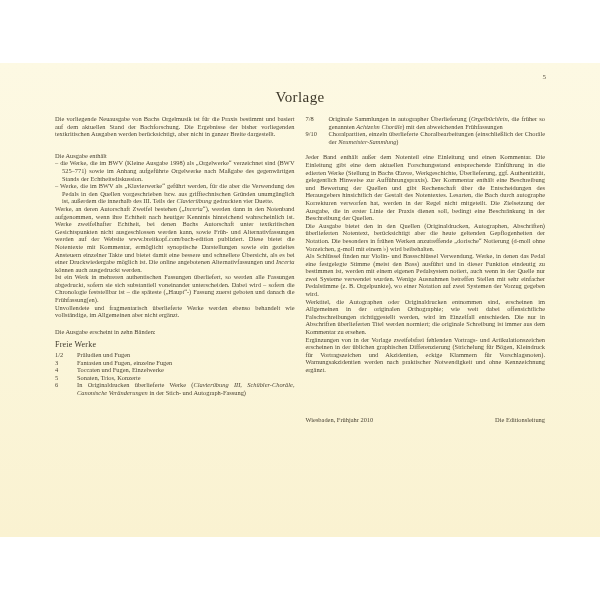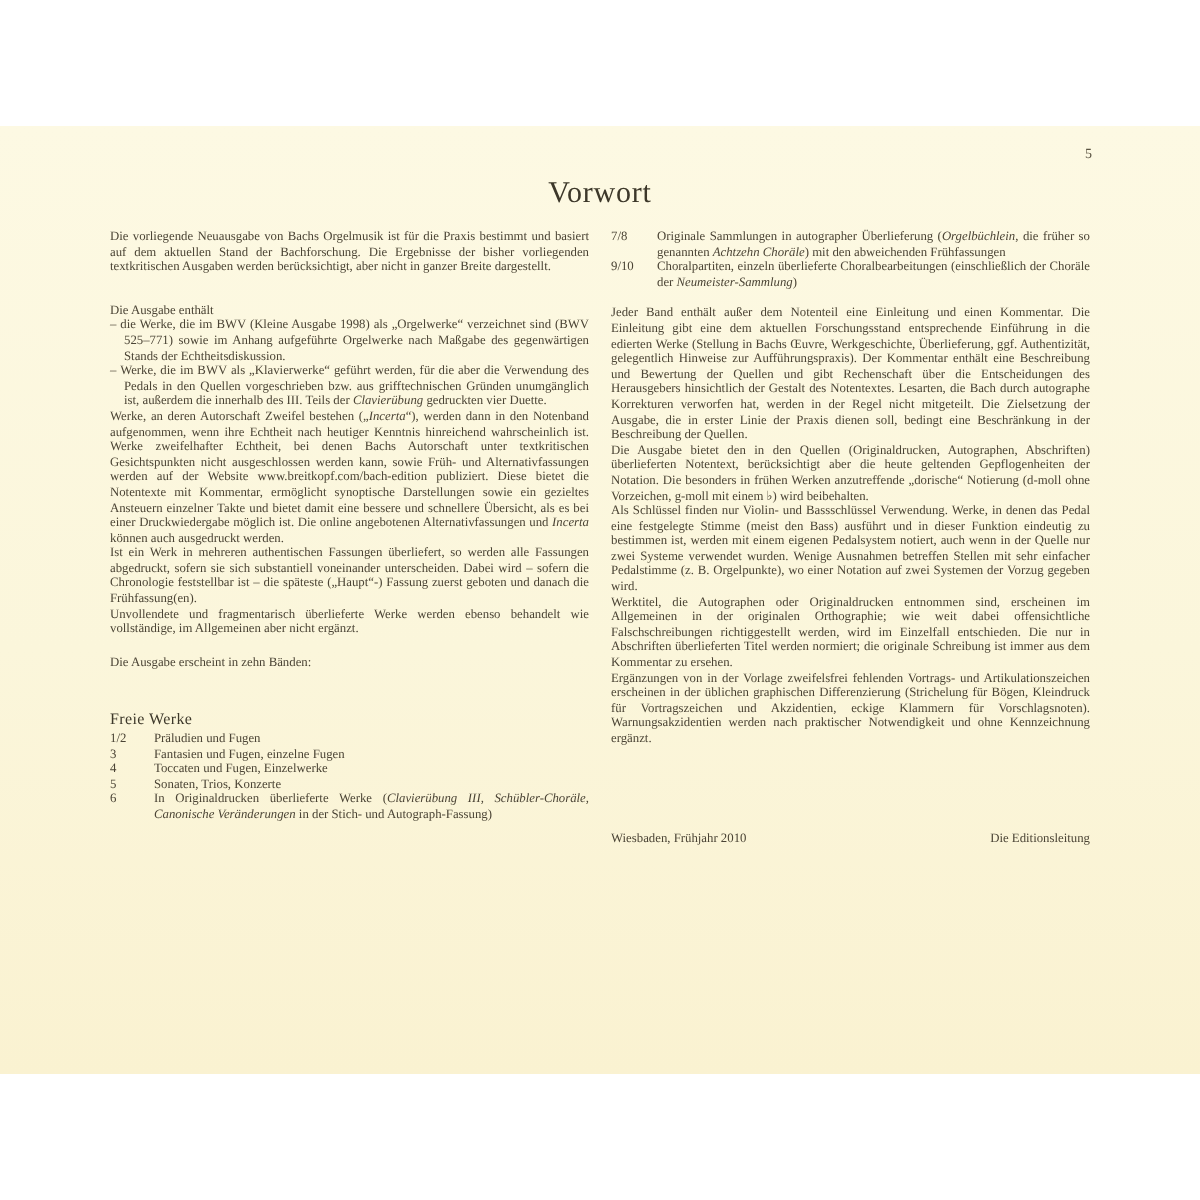--- a/index.html
+++ b/index.html
@@ -22,34 +22,34 @@
   }
   .columns { display:flex; gap:11px; padding:0 55px; margin-top:9px; }
   .col { flex:1; min-width:0; font-size:6.4px; line-height:7.6px; text-align:justify;
          hyphens:auto; -webkit-hyphens:auto; }
   .para { margin:0; }
   .gap-lg { margin-top:14px; }
   .gap-md { margin-top:9px; }
   .gap-sm { margin-top:8px; }
   .hang { padding-left:7px; text-indent:-7px; }
   .sec-head { font-size:8px; line-height:9px; font-weight:normal; color:#3d382a;
-              margin-top:20px; margin-bottom:1.5px; letter-spacing:0.2px; text-align:left; }
+              margin-top:5px; margin-bottom:1.5px; letter-spacing:0.2px; text-align:left; }
   .vol-row { display:flex; }
   .vol-num { flex:none; width:22px; text-align:left; }
   .vol-num.wide { width:23px; }
   .vol-label { flex:1; text-align:justify; }
   .footer { display:flex; justify-content:space-between; margin-top:42px; }
   i { font-style:italic; }
 </style>
 </head>
 <body>
 
 <div class="paper">
   <div class="page-number">5</div>
-  <h1 class="title">Vorwort</h1>
+  <h1 class="title">Vorlage</h1>
 
   <div class="columns">
 
     <div class="col">
       <p class="para"><span>Die vorliegende Neuausgabe von Bachs Orgelmusik ist für die Praxis bestimmt und basiert auf dem aktuellen Stand der Bachforschung. Die Ergebnisse der bisher vorliegenden textkritischen Ausgaben werden berücksichtigt, aber nicht in ganzer Breite dargestellt.</span></p>
       <p class="para gap-lg">Die Ausgabe enthält</p>
       <p class="para hang"><span>– die Werke, die im BWV (Kleine Ausgabe 1998) als „Orgelwerke“ verzeichnet sind (BWV 525–771) sowie im Anhang aufgeführte Orgelwerke nach Maßgabe des gegenwärtigen Stands der Echtheitsdiskussion.</span></p>
       <p class="para hang"><span>– Werke, die im BWV als „Klavierwerke“ geführt werden, für die aber die Verwendung des Pedals in den Quellen vorgeschrieben bzw. aus grifftechnischen Gründen unumgänglich ist, außerdem die innerhalb des III. Teils der </span><i>Clavierübung</i><span> gedruckten vier Duette.</span></p>
       <p class="para"><span>Werke, an deren Autorschaft Zweifel bestehen („</span><i>Incerta</i><span>“), werden dann in den Notenband aufgenommen, wenn ihre Echtheit nach heutiger Kenntnis hinreichend wahrscheinlich ist. Werke zweifelhafter Echtheit, bei denen Bachs Autorschaft unter textkritischen Gesichtspunkten nicht ausgeschlossen werden kann, sowie Früh- und Alternativfassungen werden auf der Website www.breitkopf.com/bach-edition publiziert. Diese bietet die Notentexte mit Kommentar, ermöglicht synoptische Darstellungen sowie ein gezieltes Ansteuern einzelner Takte und bietet damit eine bessere und schnellere Übersicht, als es bei einer Druckwiedergabe möglich ist. Die online angebotenen Alternativfassungen und </span><i>Incerta</i><span> können auch ausgedruckt werden.</span></p>
       <p class="para"><span>Ist ein Werk in mehreren authentischen Fassungen überliefert, so werden alle Fassungen abgedruckt, sofern sie sich substantiell voneinander unterscheiden. Dabei wird – sofern die Chronologie feststellbar ist – die späteste („Haupt“-) Fassung zuerst geboten und danach die Frühfassung(en).</span></p>

